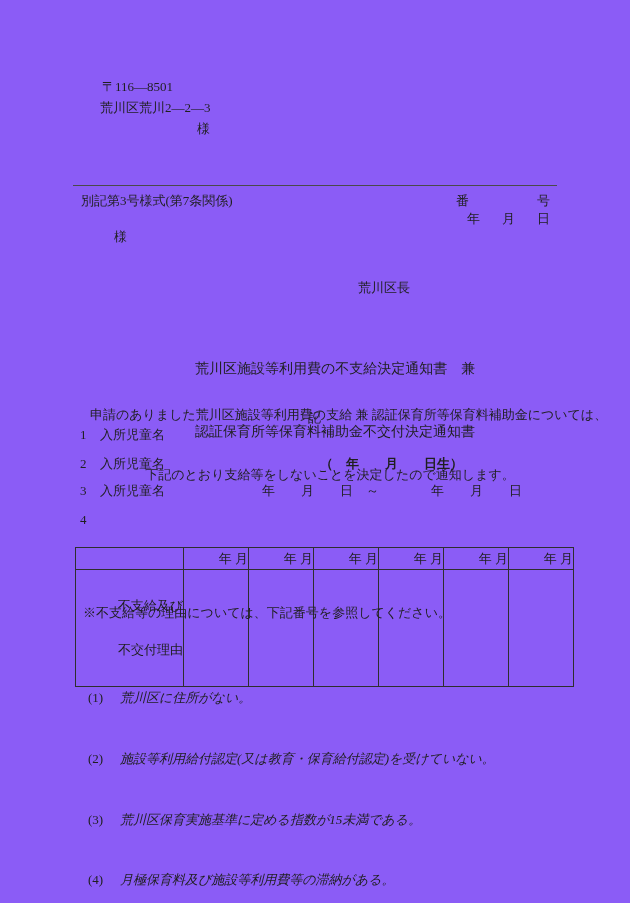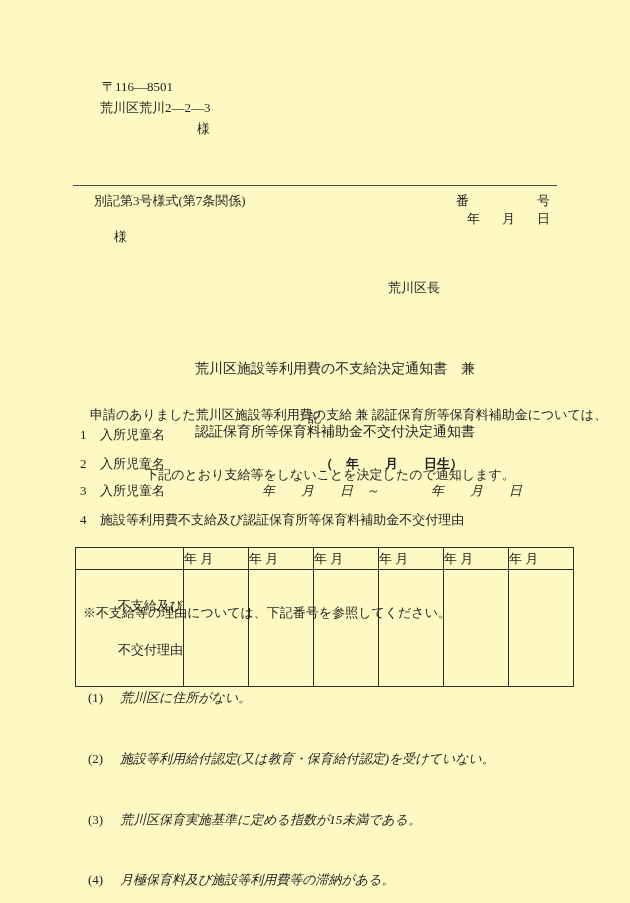--- a/index.html
+++ b/index.html
@@ -4,63 +4,63 @@
 <style>
   html,body{margin:0;padding:0;}
   body{
     width:630px;height:903px;
     background:#ffffff;
     font-family:"Liberation Serif","DejaVu Serif",serif;
     color:#1f1f1f;
     position:relative;
     overflow:hidden;
   }
-  .page{position:absolute;left:0;top:0;width:630px;height:903px;background:#fef9c3;}
+  .page{position:absolute;left:0;top:0;width:630px;height:903px;background:#8b5cf6;}
   .abs{position:absolute;white-space:pre;line-height:1;font-size:13px;}
 
   
   .postal{left:102px;top:80px;}
   .addr{left:100px;top:101px;}
   .sama-top{left:197px;top:122px;}
 
   
   .rule{left:73px;top:185px;width:484px;height:1px;background:#4a4a4a;}
 
   
-  .form-note{left:94px;top:194px;}
+  .form-note{left:81px;top:194px;}
   .num-ban{left:456px;top:194px;}
   .num-gou{left:537px;top:194px;}
   .date-line{left:467px;top:212px;display:flex;gap:22px;}
   .sama-mid{left:114px;top:230px;}
-  .mayor{left:388px;top:281px;}
+  .mayor{left:358px;top:281px;}
 
   
   .title-block{left:195px;top:316px;font-size:14px;line-height:21px;white-space:pre;}
 
   
   .para{left:70px;top:365px;width:520px;line-height:20px;white-space:pre;text-align:center;}
   .para .indent{text-indent:20px;}
   .ki{left:308px;top:411px;}
 
   
   .item-row{left:80px;width:540px;display:flex;}
   .item-no{width:20px;flex:none;}
   .item-1{top:428px;}
   .item-2{top:457px;}
   .item-3{top:484px;}
   .item-4{top:513px;}
   .item-extra{position:absolute;top:0;white-space:pre;}
   .extra-2{left:240px;font-weight:bold;}
-  .extra-3{left:182px;font-style:italic;}
+  .extra-3{left:182px;}
 
   
   .doc-table{left:75px;top:547px;border-collapse:collapse;table-layout:fixed;font-size:13px;}
   .doc-table th,.doc-table td{
     border:1px solid #2e2e2e;padding:0;margin:0;
-    font-weight:normal;text-align:left;vertical-align:middle;
+    font-weight:normal;text-align:right;vertical-align:middle;
   }
   .doc-table .c0{width:89px;}
   .doc-table .cm{width:64px;}
   .doc-table .hrow th{height:21px;}
   .doc-table .brow td{height:29px;}
   .doc-table .lbl{text-align:right;padding-left:18px;line-height:14.5px;}
 
   .footnote{left:83px;top:606px;}
 
   
@@ -111,21 +111,20 @@
     <span>入所児童名</span>
     <span class="item-extra extra-2">（　年　　月　　日生）</span>
   </div>
   <div class="abs item-row item-3">
     <span class="item-no">3</span>
     <span>入所児童名</span>
     <span class="item-extra extra-3">年　　月　　日　～　　　　年　　月　　日</span>
   </div>
   <div class="abs item-row item-4">
     <span class="item-no">4</span>
-    <span>施設等利用費不支給及び認証保育所等保育料補助金不交付理由</span>
   </div>
 
   <table class="abs doc-table">
     <tbody><tr class="hrow">
       <th class="c0"></th>
       <th class="cm">年 月</th>
       <th class="cm">年 月</th>
       <th class="cm">年 月</th>
       <th class="cm">年 月</th>
       <th class="cm">年 月</th>

